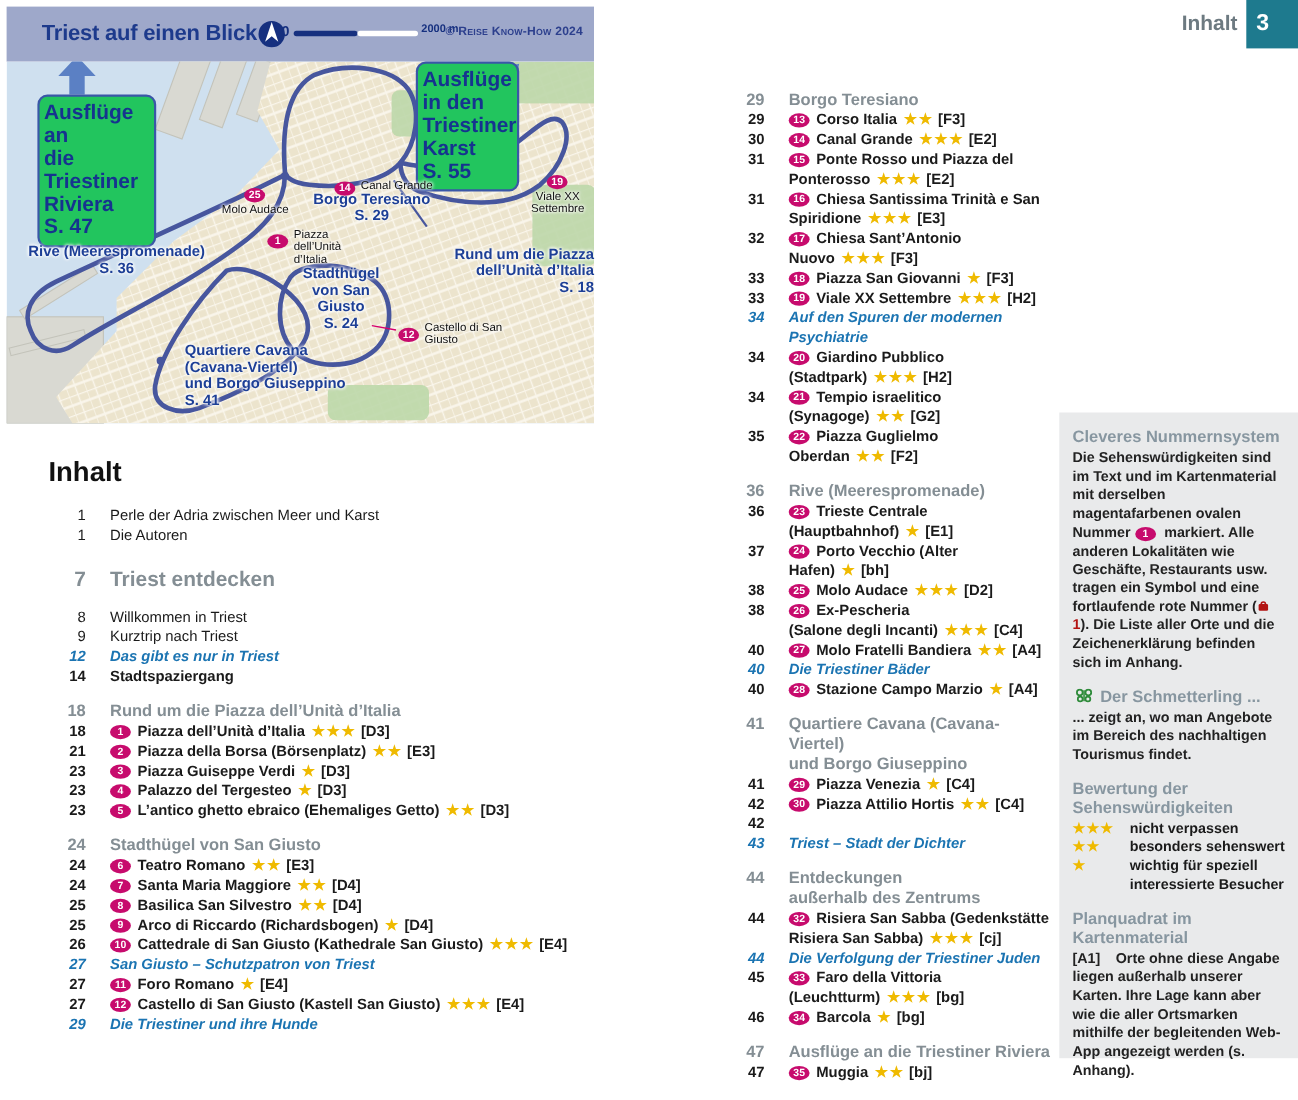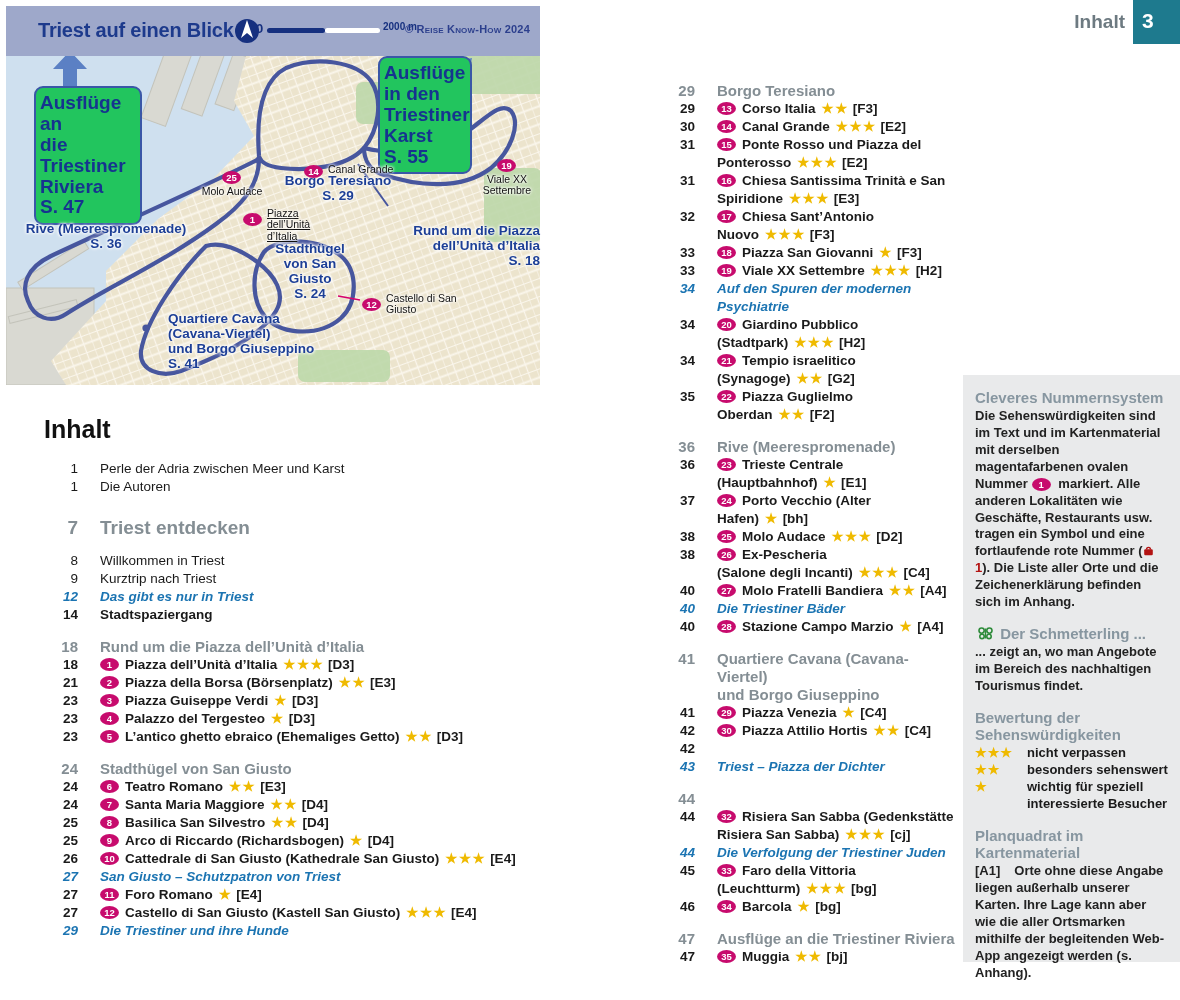--- a/index.html
+++ b/index.html
@@ -188,21 +188,21 @@
       </div>
       <span class="oval" style="position: absolute; left: 216px; top: 115px;">25</span>
       <div class="mlabel" style="left: 186px; top: 130px; width: 80px; text-align: center;">
         <div>Molo Audace</div>
       </div>
       <span class="oval" style="position: absolute; left: 298px; top: 109px;">14</span>
       <div class="mlabel" style="left: 322px; top: 108px;">
         <div>Canal Grande</div>
       </div>
       <span class="oval" style="position: absolute; left: 237px; top: 157px;">1</span>
-      <div class="mlabel" style="left: 261px; top: 152px; text-decoration: underline;">
+      <div class="mlabel" style="left: 261px; top: 152px;">
         <div>Piazza</div>
         <div>dell’Unità</div>
         <div>d’Italia</div>
       </div>
       <span class="oval" style="position: absolute; left: 491px; top: 103px;">19</span>
       <div class="mlabel" style="left: 461px; top: 118px; width: 80px; text-align: center;">
         <div>Viale XX</div>
         <div>Settembre</div>
       </div>
       <span class="oval" style="position: absolute; left: 356px; top: 242px;">12</span>
@@ -494,25 +494,29 @@
       <span class="content">
         <div class="line"><span class="oval">30</span><span class="txt">Piazza Attilio Hortis</span><span class="stars">★★</span><span class="gridref">[C4]</span></div>
       </span>
     </div>
     <div class="trow poi">
       <span class="pg">42</span>
     </div>
     <div class="trow essay">
       <span class="pg">43</span>
       <span class="content">
-        <div class="line"><span class="txt">Triest – Piazza der Dichter</span></div>
+        <div class="line"><span class="txt">Triest – Stadt der Dichter</span></div>
       </span>
     </div>
     <div class="trow section">
       <span class="pg">44</span>
+      <span class="content">
+        <div class="line"><span class="txt">Entdeckungen</span></div>
+        <div class="line"><span class="txt">außerhalb des Zentrums</span></div>
+      </span>
     </div>
     <div class="trow poi">
       <span class="pg">44</span>
       <span class="content">
         <div class="line"><span class="oval">32</span><span class="txt">Risiera San Sabba (Gedenkstätte</span></div>
         <div class="line"><span class="txt">Risiera San Sabba)</span><span class="stars">★★★</span><span class="gridref">[cj]</span></div>
       </span>
     </div>
     <div class="trow essay">
       <span class="pg">44</span>

